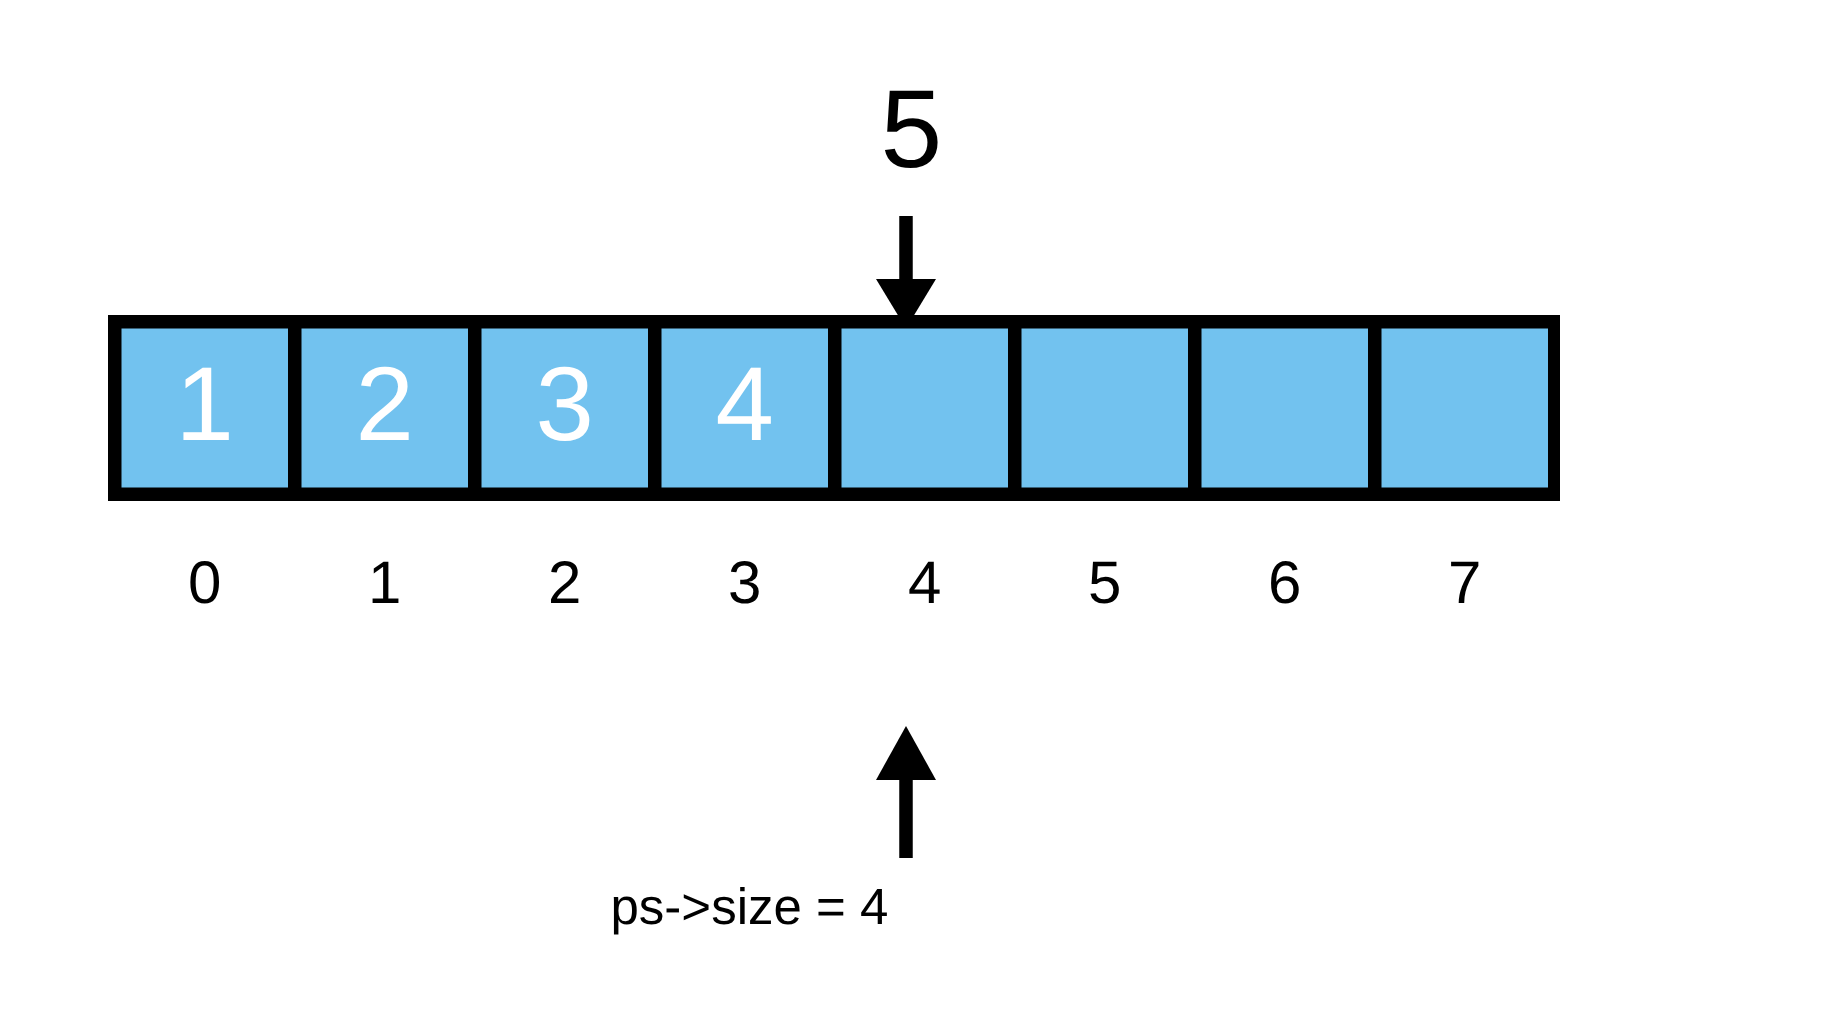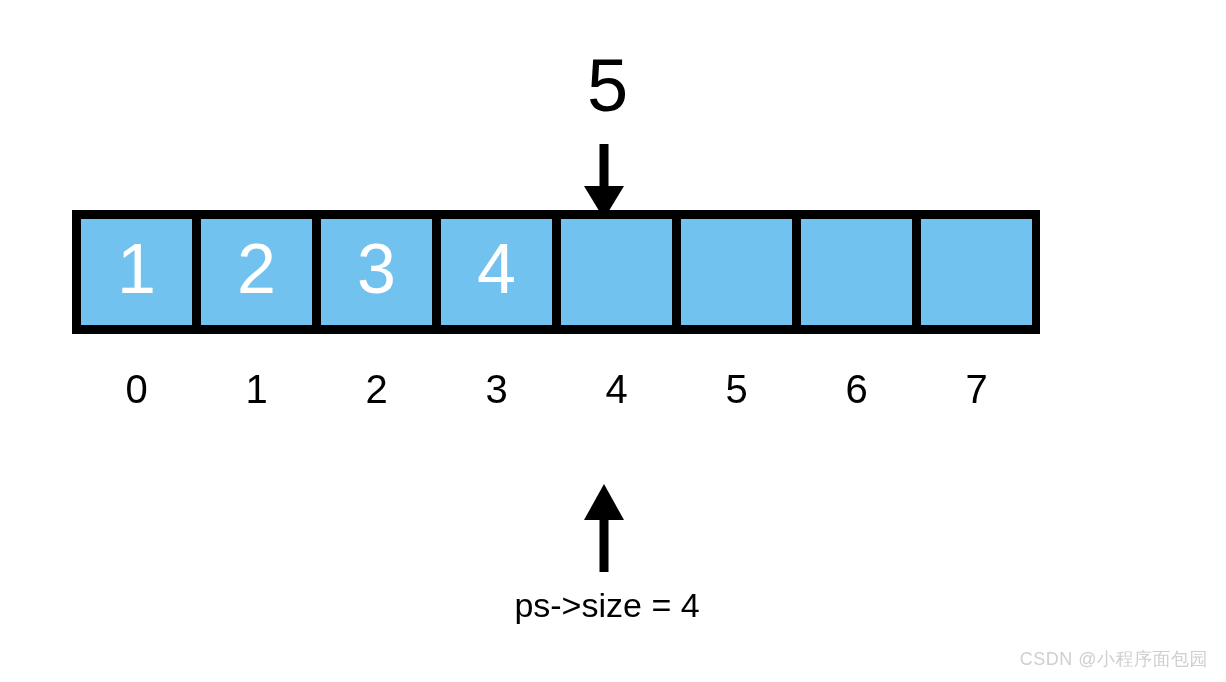--- a/index.html
+++ b/index.html
@@ -89,21 +89,21 @@
     color: #000000;
   }
   .index-label:last-child { margin-right: 0; }
 
   
   .size-caption {
     position: absolute;
     left: 407px;
     top: 584px;
     width: 400px;
-    text-align: center;
+    text-align: left;
     font-size: 34px;
     line-height: 42px;
     color: #000000;
   }
 
   
   .watermark {
     position: absolute;
     right: 18px;
     bottom: 12px;
@@ -164,15 +164,14 @@
     <div class="index-label">7</div>
   </div>
 
   <svg class="arrow-svg" id="arrow-up-svg" width="60" height="96" viewBox="0 0 60 96">
     <line x1="30" y1="92" x2="30" y2="34" stroke="#000000" stroke-width="9"></line>
     <polygon points="30,4 10,40 50,40" fill="#000000"></polygon>
   </svg>
 
   <div class="size-caption">ps-&gt;size = 4</div>
 
-  <div class="watermark">CSDN @小程序面包园</div>
 
 </div>
 
 </body></html>

